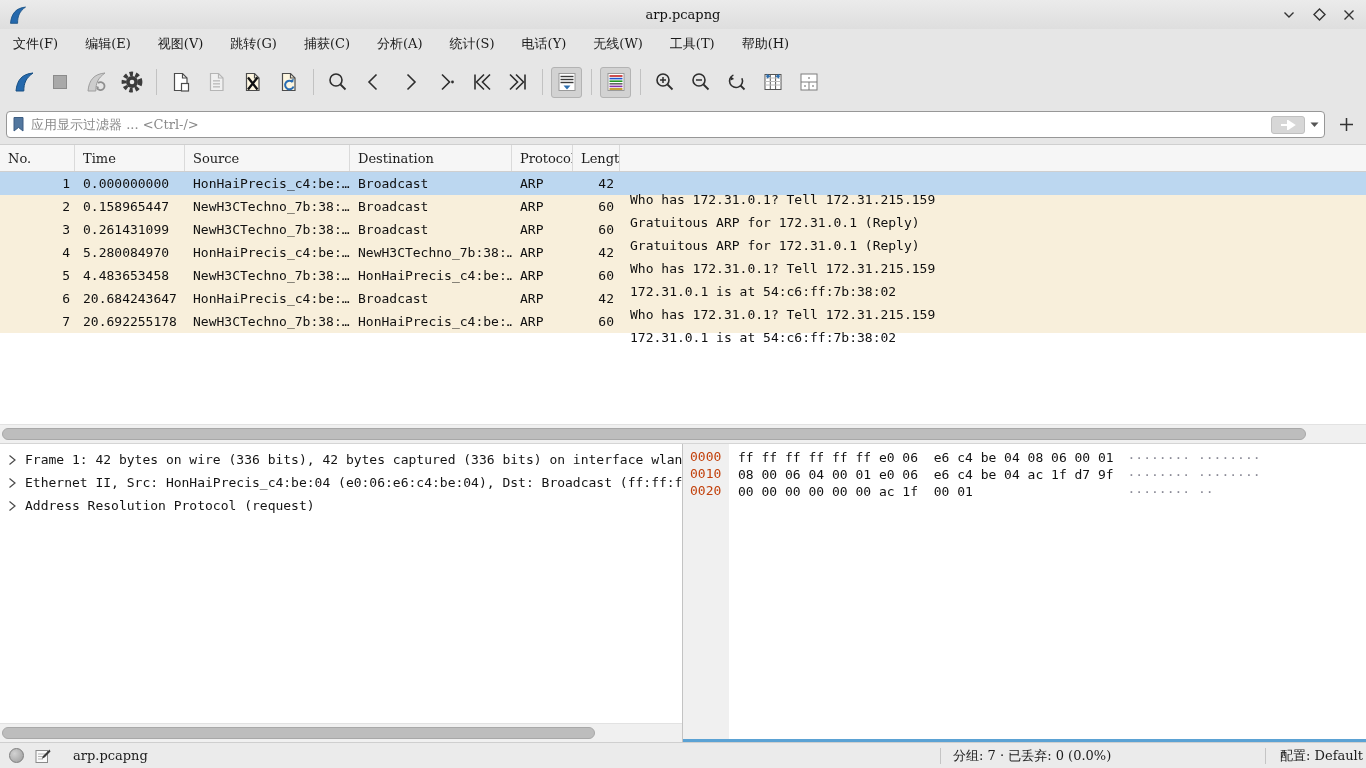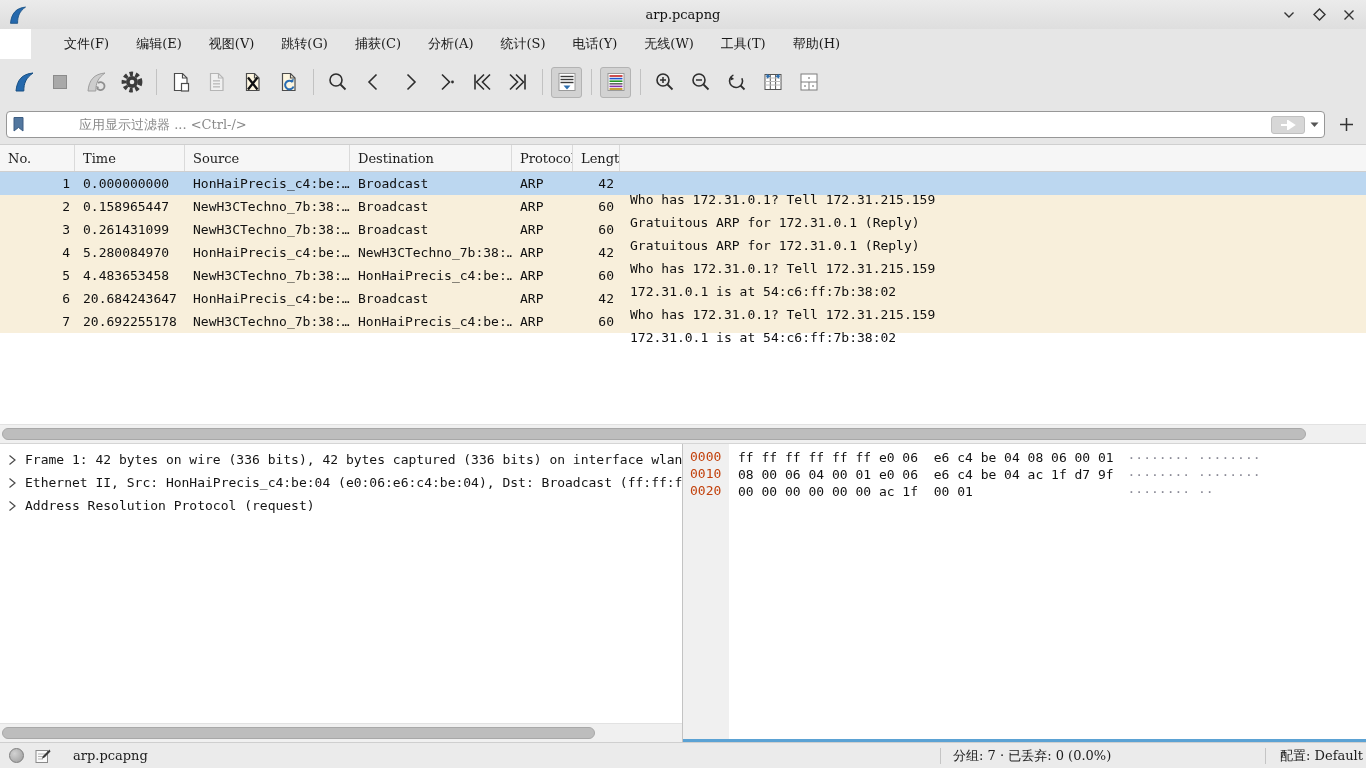--- a/index.html
+++ b/index.html
@@ -28,21 +28,21 @@
   }
   .win-controls {
     position: absolute; right: 10px; top: 0; height: 29px;
     display: flex; align-items: center; gap: 16px;
   }
   .win-btn { width: 14px; height: 14px; display: flex; align-items: center; justify-content: center; cursor: default; }
 
   
   .menubar {
     height: 30px; background: #e6e6e6;
-    display: flex; align-items: center; padding-left: 24px; margin-left: 31px;
+    display: flex; align-items: center; padding-left: 4px;
   }
   .menu-item { padding: 4px 9px; margin-right: 9px; white-space: nowrap; }
 
   
   .toolbar {
     height: 46px; background: #e6e6e6;
     display: flex; align-items: center; padding-left: 8px;
   }
   .tbtn {
     width: 31px; height: 31px; margin-right: 5px;
@@ -59,21 +59,21 @@
     border-bottom: 1px solid #cfcfcf;
   }
   .filter-input-wrap {
     flex: 1; height: 27px; background: #fff;
     border: 1px solid #979797; border-radius: 4px;
     display: flex; align-items: center; padding: 0 4px 0 5px;
   }
   .filter-input {
     flex: 1; border: none; outline: none; background: transparent;
     font-family: "DejaVu Serif", "Liberation Serif", serif; font-size: 13px;
-    color: #222; padding-left: 6px; margin-left: 48px;
+    color: #222; padding-left: 6px;
   }
   .filter-input::placeholder { color: #8a8a8a; opacity: 1; }
   .apply-btn {
     width: 34px; height: 18px; background: #d7d7d7;
     border: 1px solid #c0c0c0; border-radius: 3px;
     display: flex; align-items: center; justify-content: center;
   }
   .apply-caret { margin-left: 5px; width: 10px; }
   .plus-btn { width: 24px; height: 24px; margin-left: 9px; display: flex; align-items: center; justify-content: center; }
 

